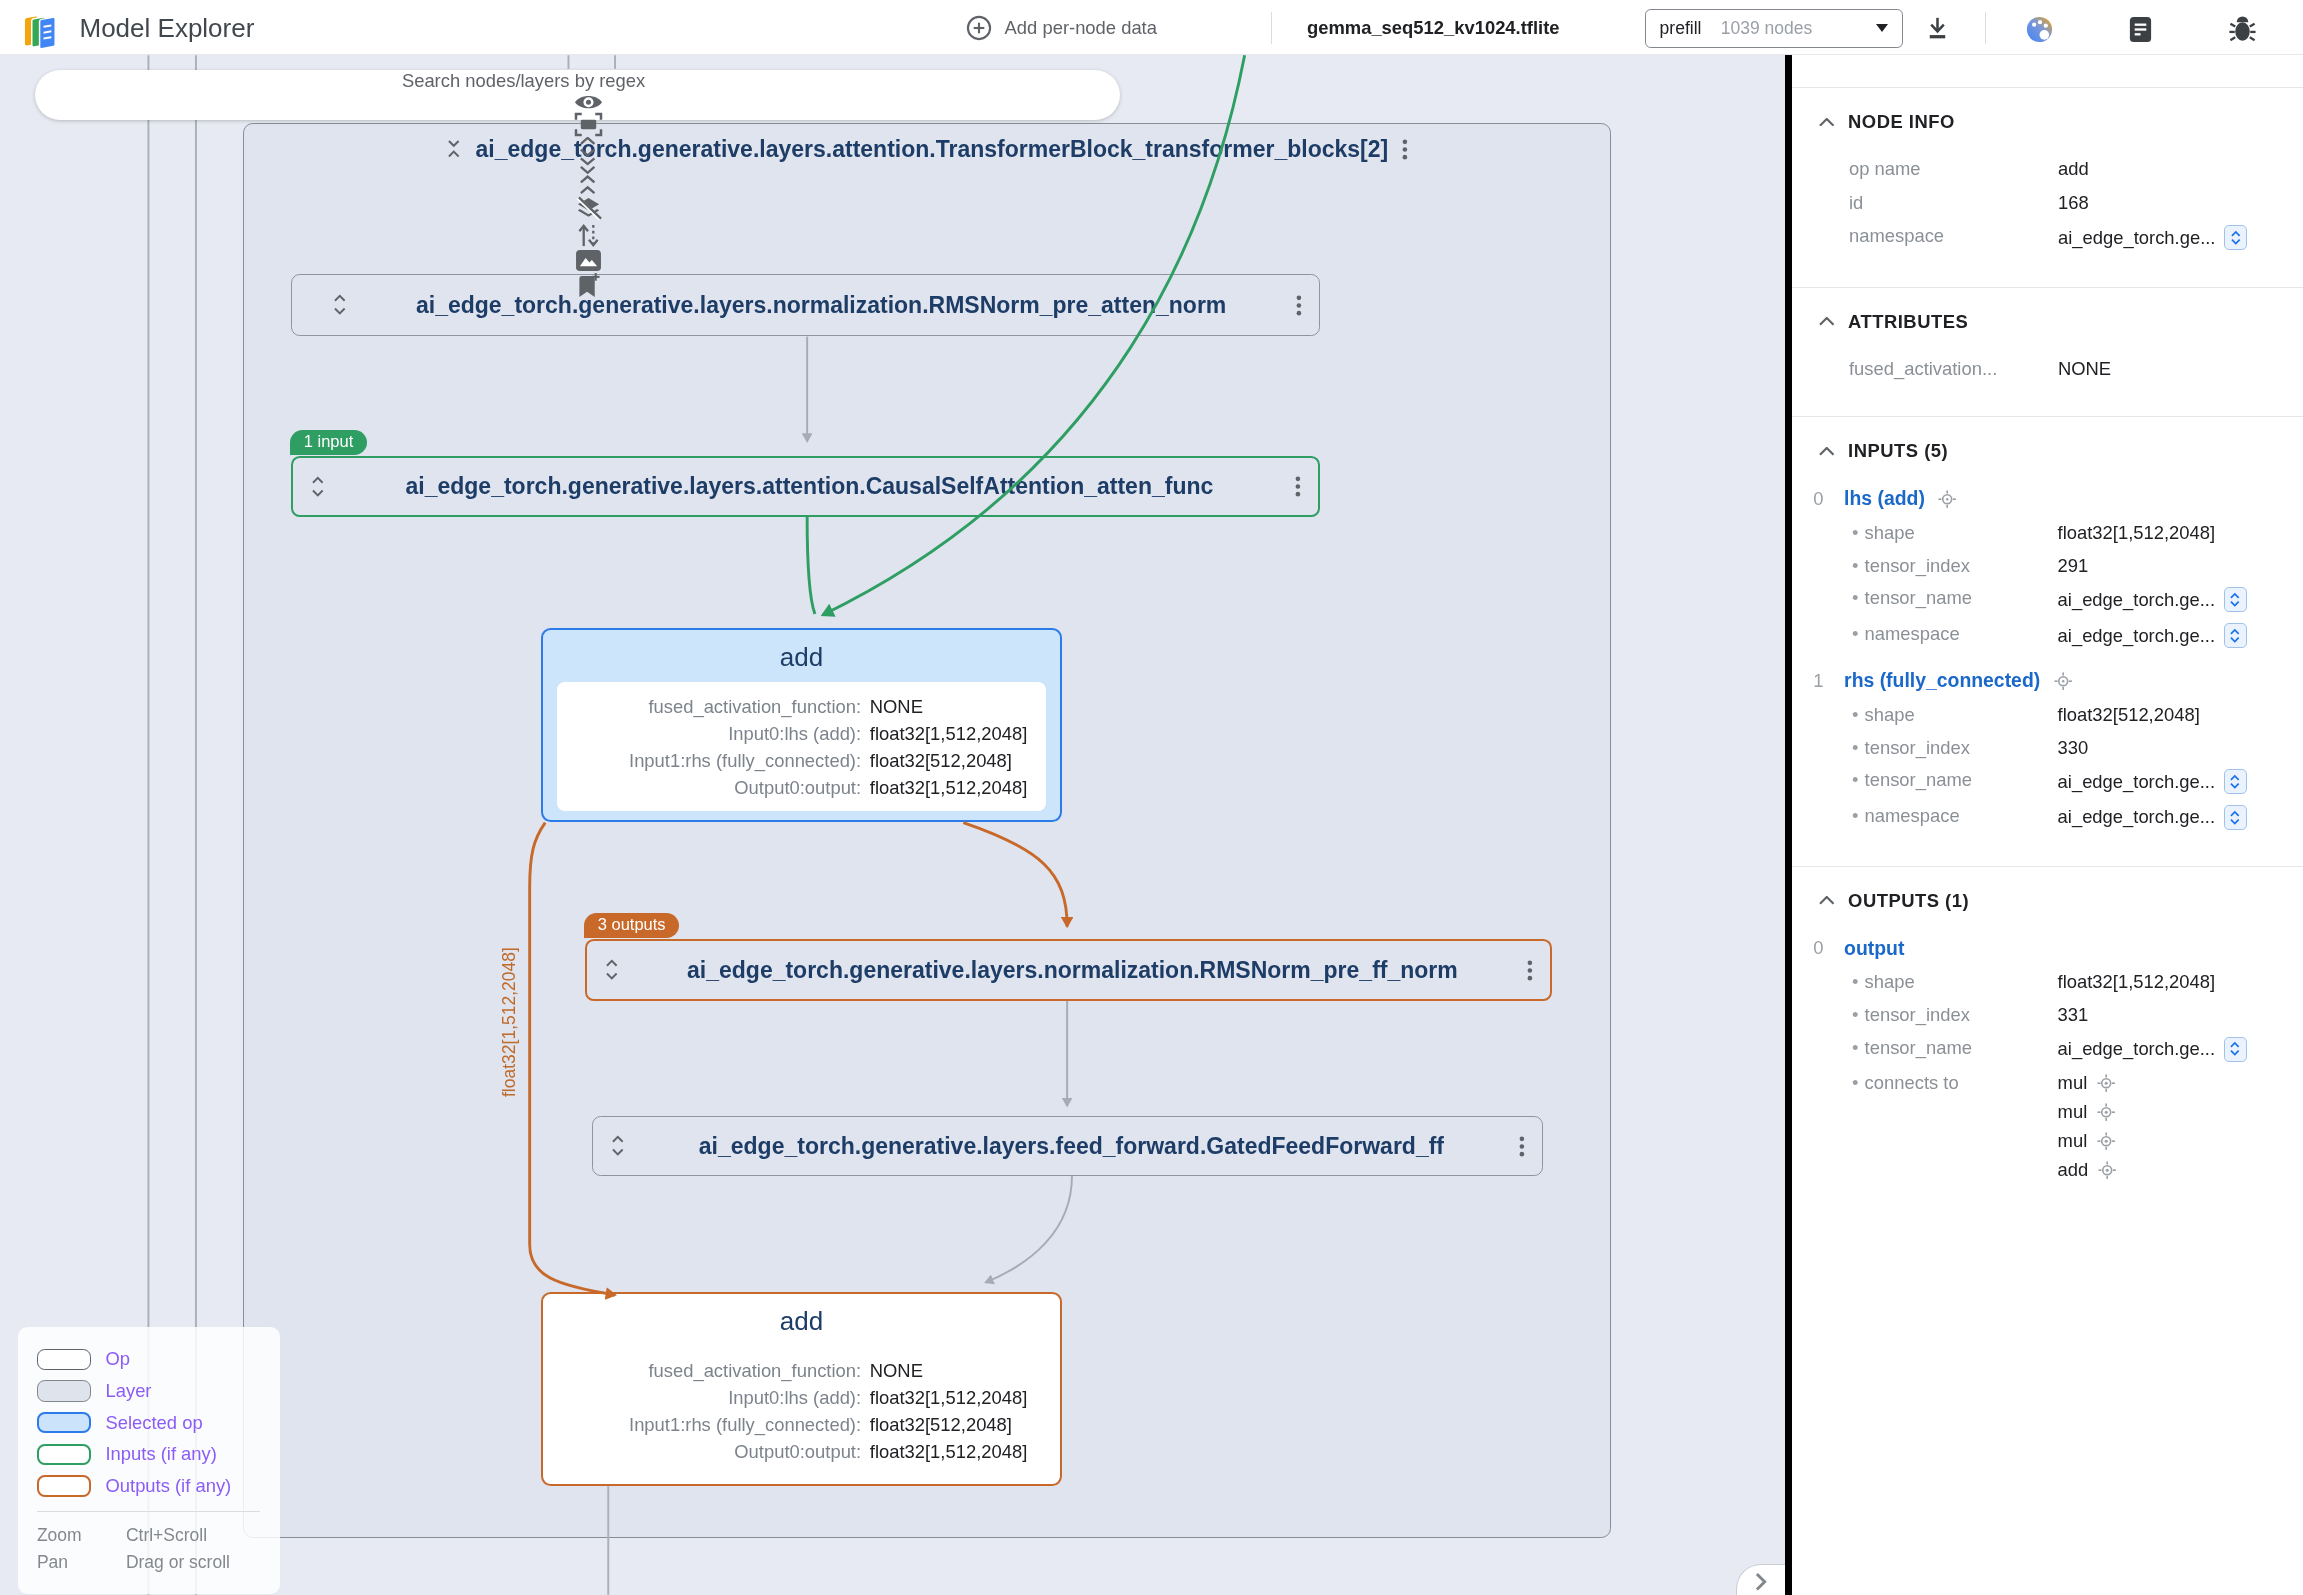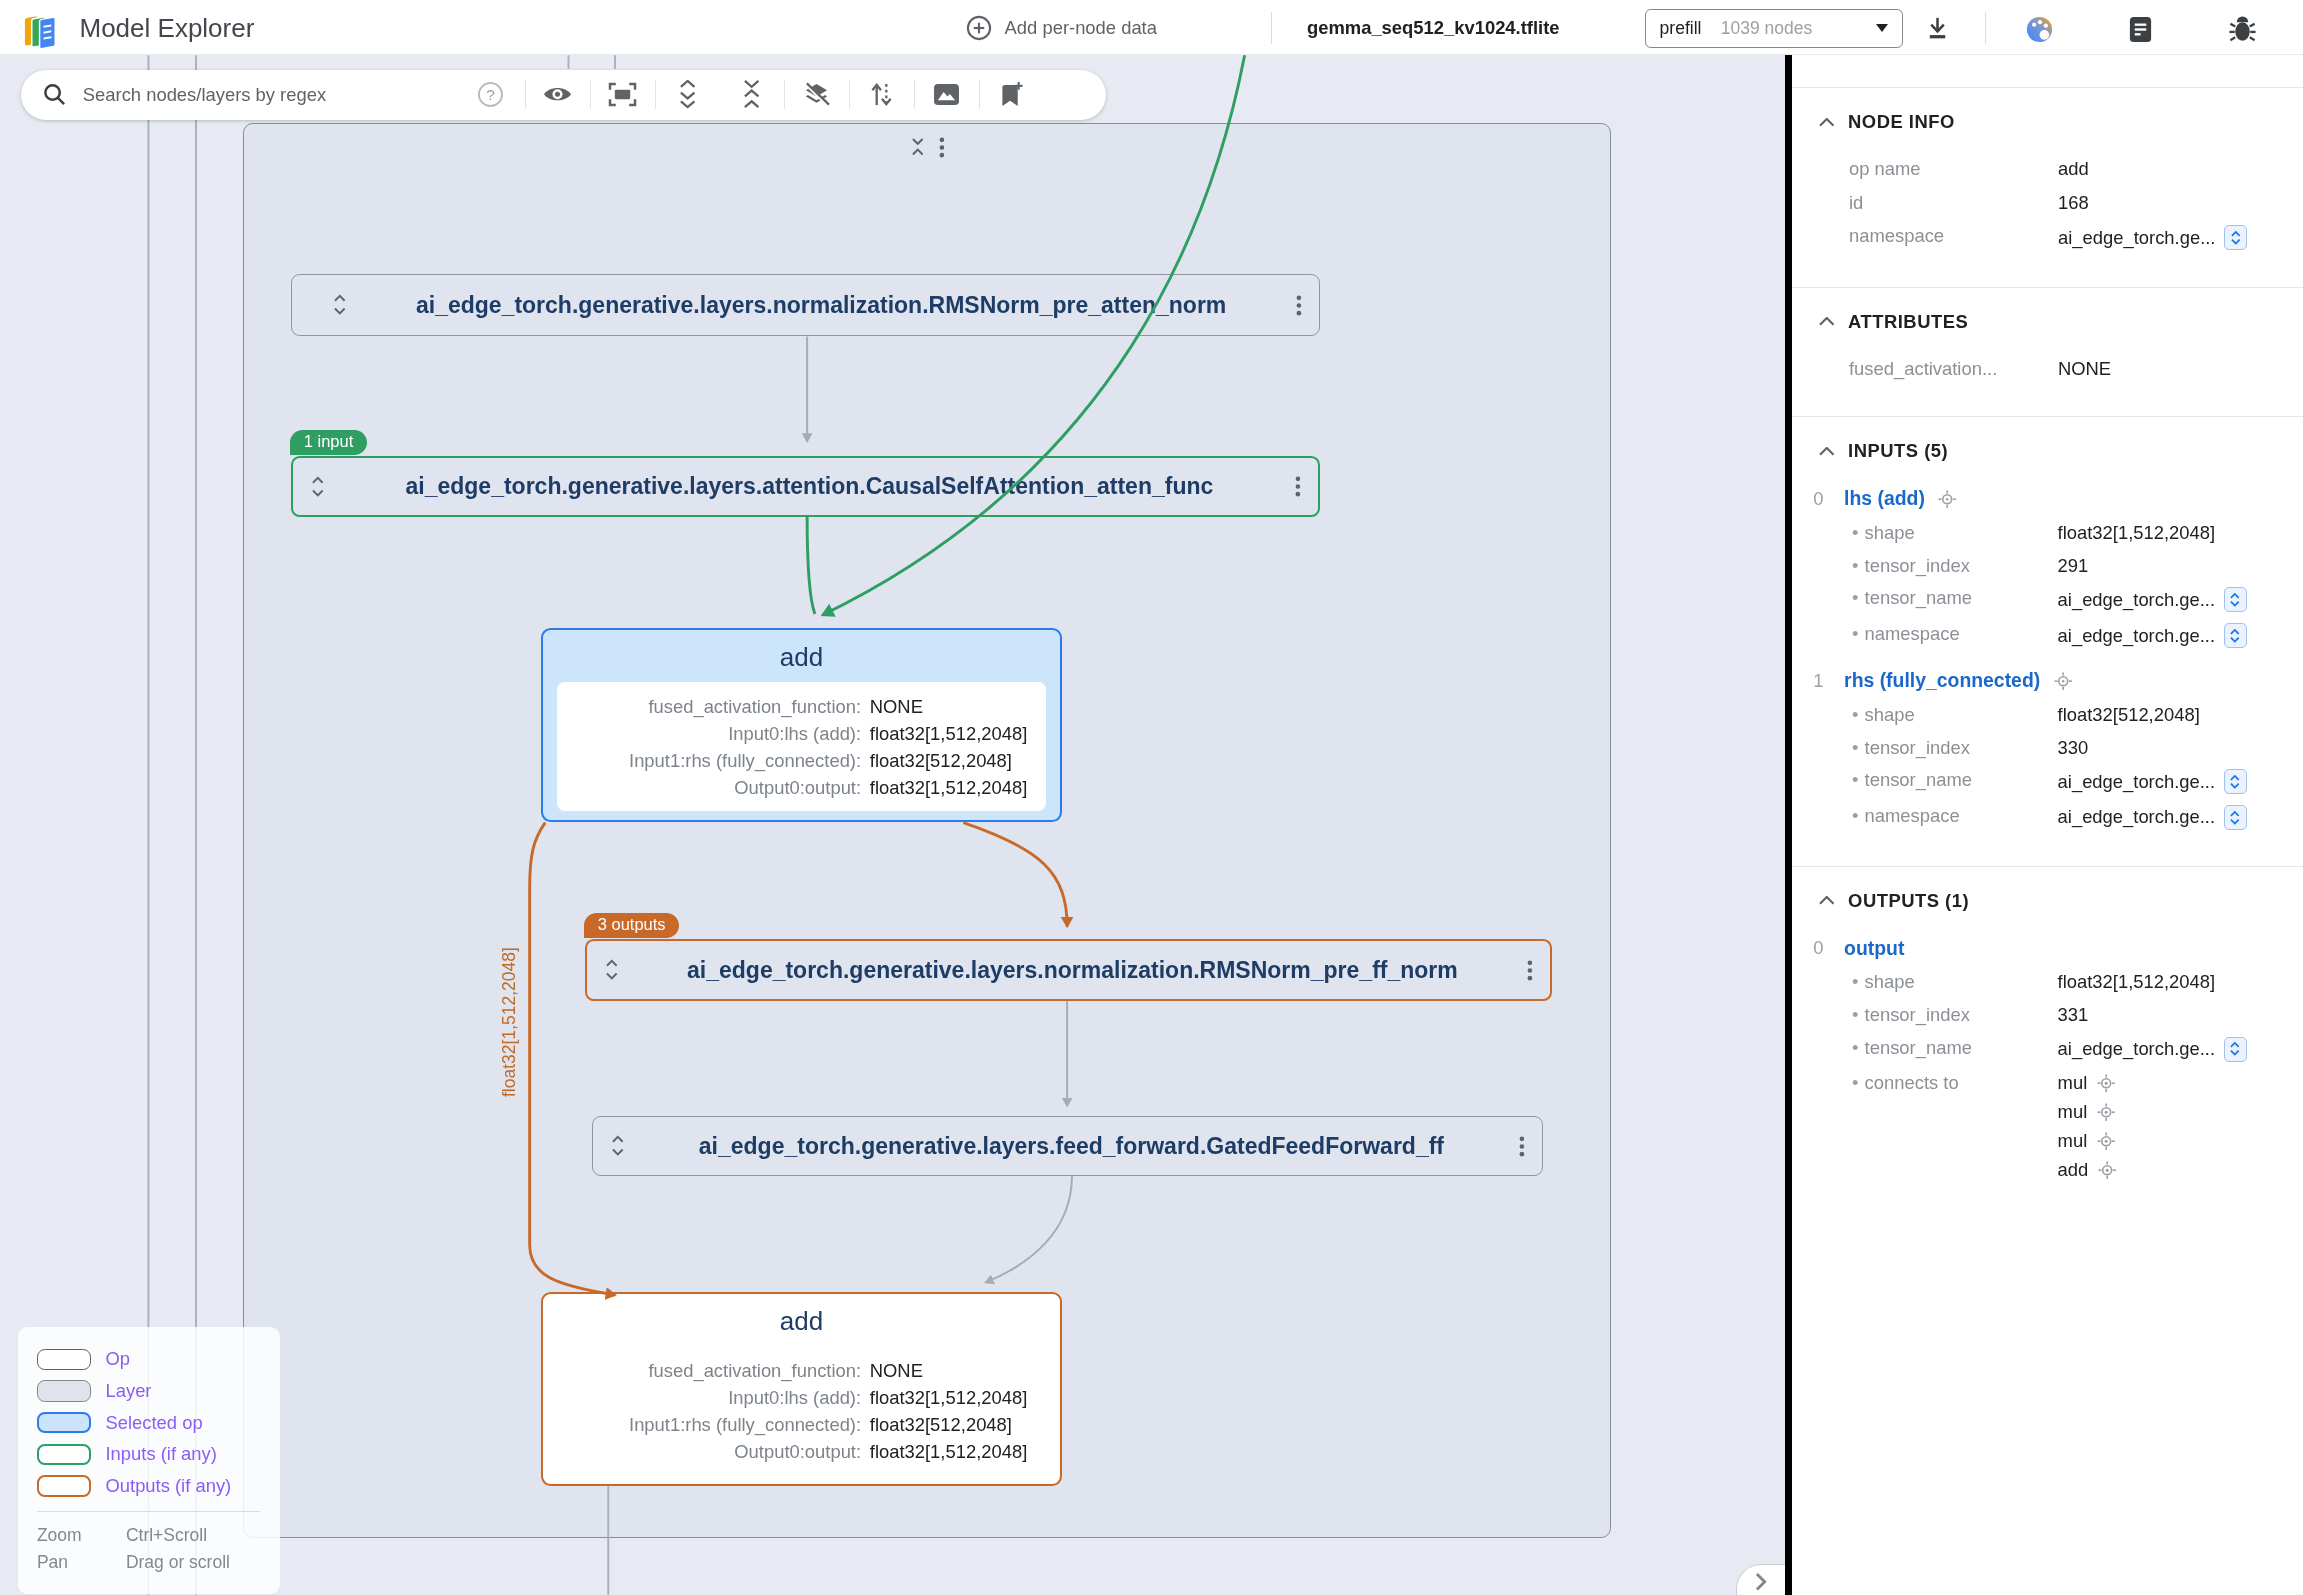--- a/index.html
+++ b/index.html
@@ -38,21 +38,21 @@
   .opnode { position:absolute; z-index:2; border-radius:9.7px; }
   .opnode.selected { background:#cde5fb; border:2.9px solid #2b7ce9; }
   .opnode.orange-op { background:#fff; border:2.9px solid #c8692a; }
   .op-title { text-align:center; font-size:26px; color:#1d3c66; margin-top:11.6px; }
   .attr-box { background:#fff; border-radius:8px; margin:9.7px 13.6px; padding:11.6px 15.5px; display:grid; grid-template-columns:289px 1fr; column-gap:8.7px; row-gap:1.9px; font-size:18.4px; line-height:25px; }
   .attr-k { color:#7d838b; text-align:right; white-space:nowrap; }
   .attr-v { color:#202124; white-space:nowrap; }
   .edge-label { position:absolute; left:499px; top:867px; height:175px; writing-mode:vertical-rl; transform:rotate(180deg); font-size:17.5px; color:#c06a28; z-index:3; white-space:nowrap; }
 
   
-  .toolbar { position:absolute; left:21px; top:14.6px; width:1085px; height:50px; background:#fff; border-radius:25px; box-shadow:0 1px 3.9px rgba(60,64,67,.28); display:flex; align-items:center; z-index:5; padding-left:21.3px; }
+  .toolbar { position:absolute; left:35px; top:14.6px; width:1085px; height:50px; background:#fff; border-radius:25px; box-shadow:0 1px 3.9px rgba(60,64,67,.28); display:flex; align-items:center; z-index:5; padding-left:21.3px;flex-direction:column; }
   .toolbar input { border:none; outline:none; font-size:18.4px; color:#202124; width:388px; margin-left:15.5px; font-family:"Liberation Sans",sans-serif; background:transparent; }
   .toolbar input::placeholder { color:#5f6368; }
   .tool-sep { width:1px; height:29px; background:#e1e3e8; }
   .tool-btn { width:64px; height:50px; display:flex; align-items:center; justify-content:center; cursor:pointer; }
   .help-btn { margin:0 21.3px 0 5.8px; cursor:pointer; }
 
   
   .legend { position:absolute; left:17.5px; top:1272px; width:262px; background:rgba(255,255,255,.84); border-radius:9.7px; padding:21.3px 19.4px 15.5px; z-index:5; }
   .legend-item { display:flex; align-items:center; gap:14.6px; margin-bottom:9.7px; }
   .legend-item span.lbl { font-size:18.4px; color:#8b5cf6; }
@@ -178,20 +178,21 @@
 </div>
 
 <div class="canvas">
 
   <div class="tb-container">
     <div class="tb-title">
       <svg width="15.5" height="19.4" viewBox="0 0 16 20">
         <polyline points="3,2 8,7 13,2" fill="none" stroke="#5f6368" stroke-width="2"></polyline>
         <polyline points="3,18 8,13 13,18" fill="none" stroke="#5f6368" stroke-width="2"></polyline>
       </svg>
+      <span class="gtitle">ai_edge_torch.generative.layers.attention.TransformerBlock_transformer_blocks[2]</span>
       <svg width="5.8" height="23" viewBox="0 0 6 24">
         <circle cx="3" cy="4" r="2.4" fill="#5f6368"></circle>
           <circle cx="3" cy="12" r="2.4" fill="#5f6368"></circle>
           <circle cx="3" cy="20" r="2.4" fill="#5f6368"></circle>
       </svg>
     </div>
   </div>
 
   <svg class="edges" width="1785" height="1540" viewBox="0 0 1840 1587">
     <defs>

